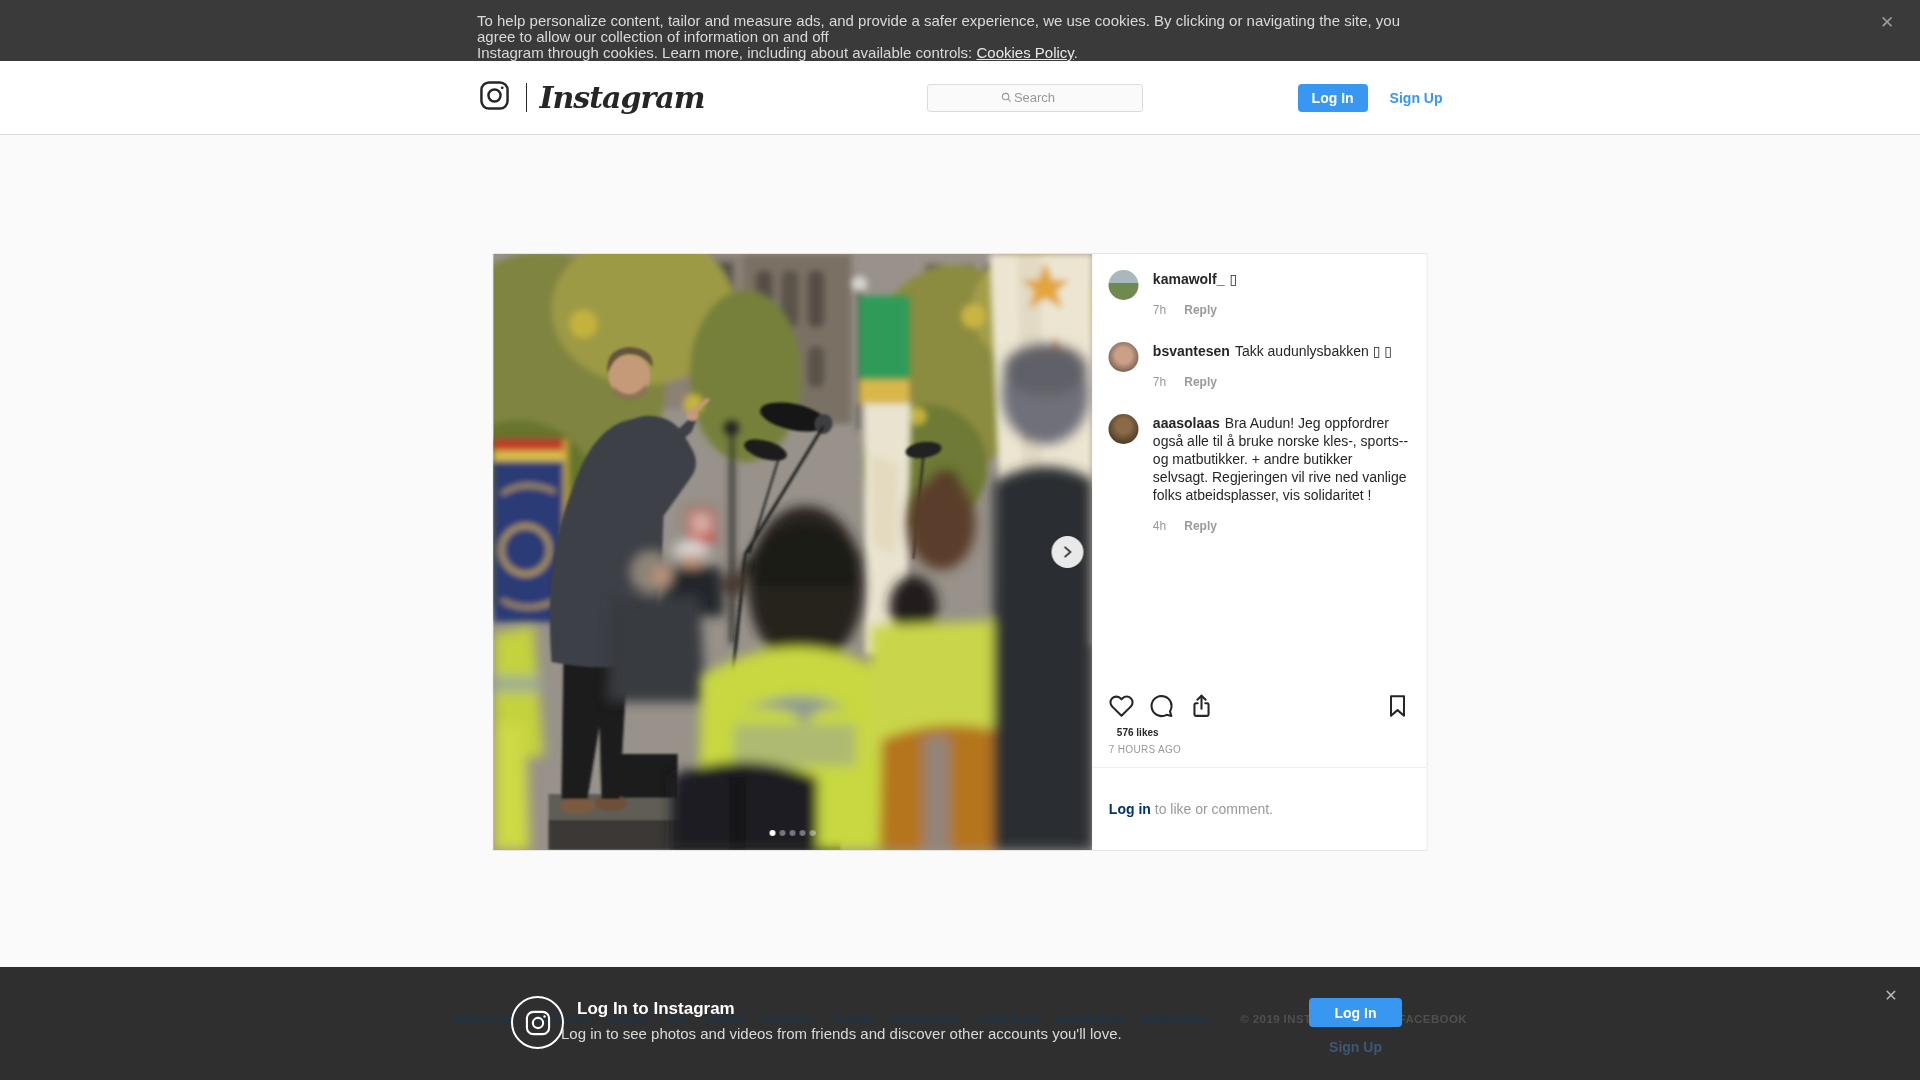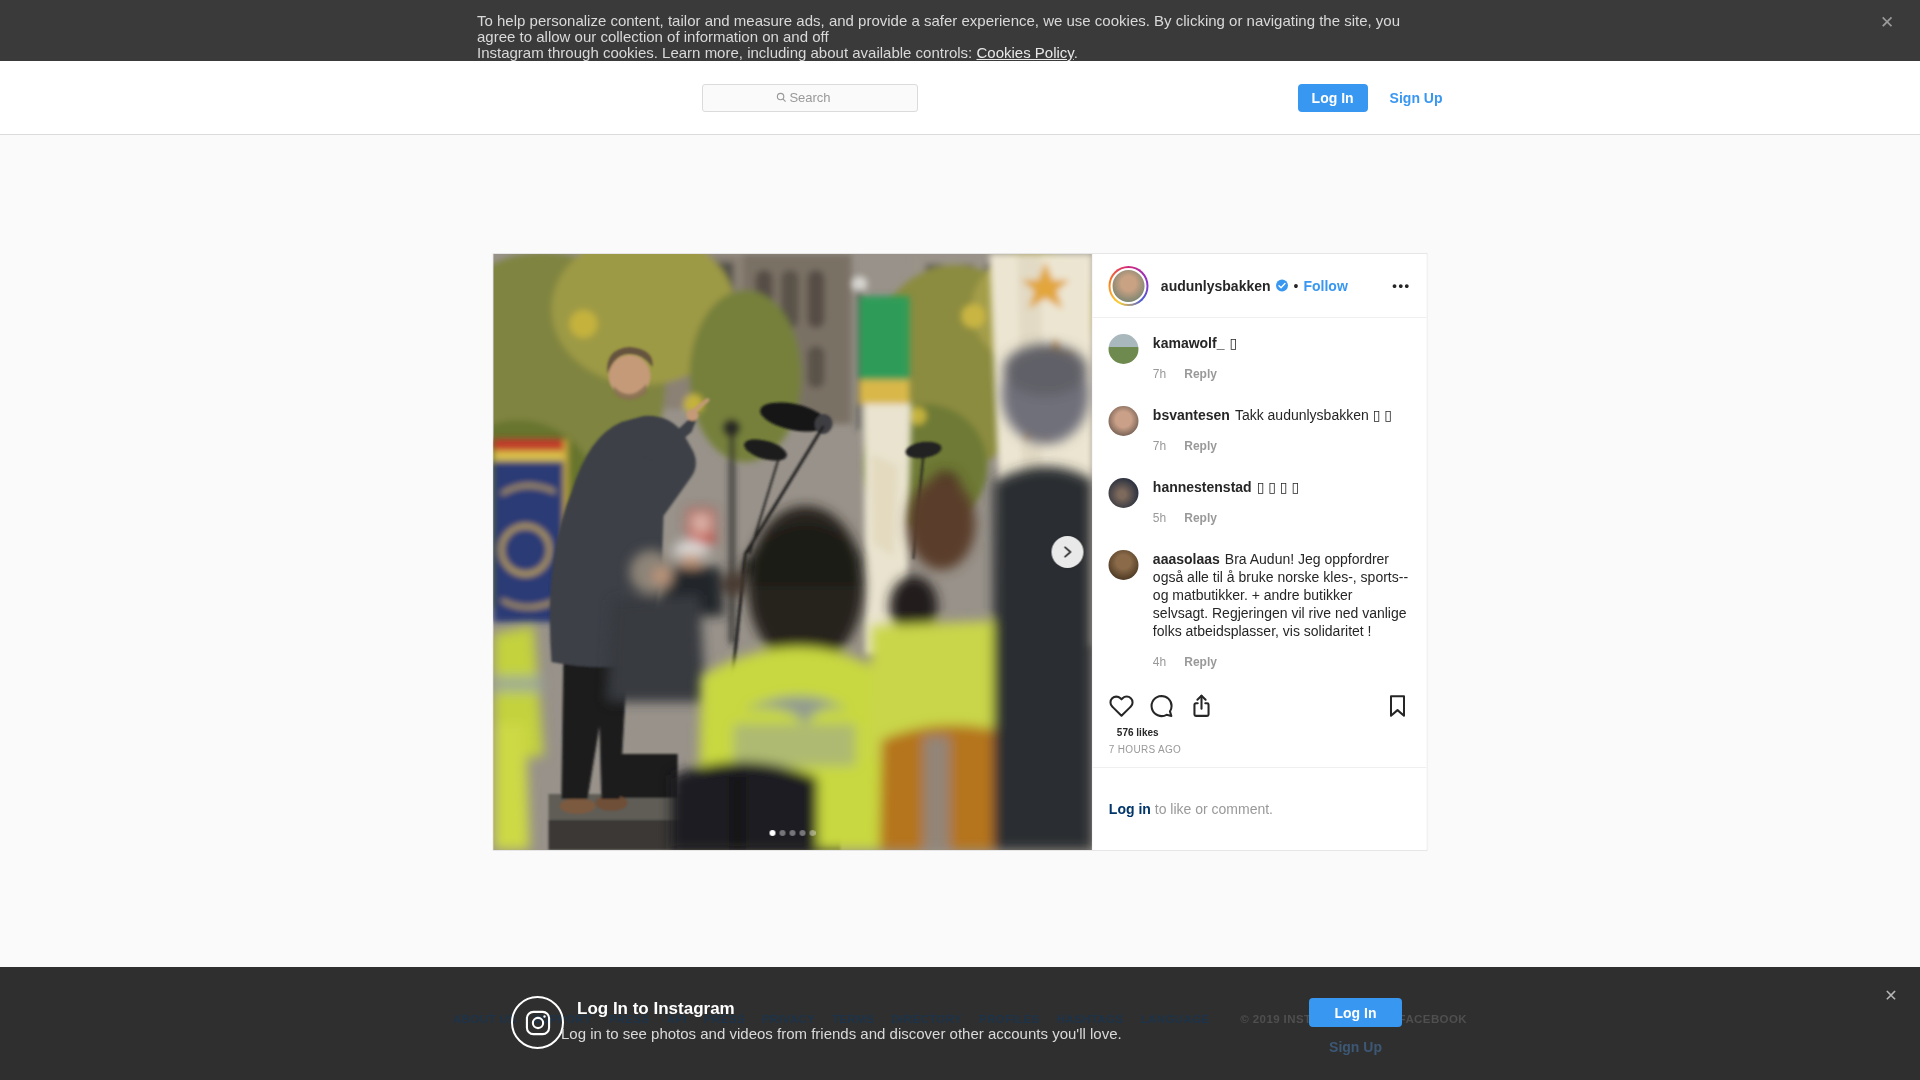--- a/index.html
+++ b/index.html
@@ -12,21 +12,21 @@
   .cookie-text { position:absolute; left:477px; top:13px; width:960px; font-size:15px; line-height:16px; color:#d9d9d9; }
   .cookie-text a { color:#e8e8e8; text-decoration:underline; cursor:pointer; }
   .cookie-close { position:absolute; right:22px; top:12px; width:22px; height:22px; color:#9a9a9a; font-size:17px; line-height:22px; text-align:center; cursor:pointer; }
 
   
   .site-header { position:absolute; top:61px; left:0; width:100%; height:74px; background:#fff; border-bottom:1px solid #dbdbdb; z-index:20; }
   .header-inner { width:965px; height:100%; margin:0 auto; display:flex; align-items:center; }
   .logo-group { display:flex; align-items:center; width:300px; }
   .logo-divider { width:1px; height:29px; background:#262626; margin:0 13px 0 15px; }
   .wordmark { font-family:"DejaVu Serif", serif; font-style:italic; font-weight:600; font-size:30px; color:#262626; letter-spacing:-1px; cursor:pointer; }
-  .search-wrap { flex:1; display:flex; justify-content:center; }
+  .search-wrap { flex:1; display:flex; justify-content:flex-end; }
   .search-box { position:relative; width:216px; height:28px; background:#fafafa; border:1px solid #dbdbdb; border-radius:3px; }
   .search-box svg { position:absolute; left:calc(50% - 34px); top:7px; }
   .search-box input { width:100%; height:100%; border:none; background:transparent; text-align:center; font-size:13px; color:#999; outline:none; font-family:"Liberation Sans", sans-serif; }
   .search-box input::placeholder { color:#999; }
   .auth-group { width:300px; display:flex; justify-content:flex-end; align-items:center; }
   .btn-blue { background:#3897f0; color:#fff; font-weight:700; font-size:14px; border:none; border-radius:4px; padding:6px 14px; cursor:pointer; font-family:"Liberation Sans", sans-serif; }
   .signup-link { color:#3897f0; font-weight:700; font-size:14px; margin-left:22px; cursor:pointer; }
 
   
   .post-card { position:absolute; top:253px; left:50%; transform:translateX(-50%); width:935px; height:598px; background:#fff; border:1px solid #e6e6e6; display:flex; }
@@ -91,20 +91,31 @@
   <div class="cookie-banner">
     <div class="cookie-text">
       <span>To help personalize content, tailor and measure ads, and provide a safer experience, we use cookies. By clicking or navigating the site, you agree to allow our collection of information on and off</span><br>
       <span>Instagram through cookies. Learn more, including about available controls: </span><a>Cookies Policy</a><span>.</span>
     </div>
     <div class="cookie-close">✕</div>
   </div>
 
   <div class="site-header">
     <div class="header-inner">
+      <div class="logo-group">
+        <span>
+          <svg width="33" height="33" viewBox="0 0 24 24" fill="none" stroke="#262626" stroke-width="1.8">
+            <rect x="2.5" y="2.5" width="19" height="19" rx="5.5"></rect>
+            <circle cx="12" cy="12" r="4.4"></circle>
+            <circle cx="17.6" cy="6.4" r="1" fill="#262626" stroke="none"></circle>
+          </svg>
+        </span>
+        <span class="logo-divider"></span>
+        <span class="wordmark">Instagram</span>
+      </div>
       <div class="search-wrap">
         <div class="search-box">
           <svg width="11" height="11" viewBox="0 0 24 24" fill="none" stroke="#999" stroke-width="2.5">
             <circle cx="10" cy="10" r="7"></circle>
               <line x1="15.5" y1="15.5" x2="21" y2="21"></line>
           </svg>
           <input type="text" readonly="" placeholder="Search" style="">
         </div>
       </div>
       <div class="auth-group">
@@ -258,57 +269,37 @@
       <div class="carousel-dots">
         <span class="dot active"></span>
         <span class="dot"></span>
         <span class="dot"></span>
         <span class="dot"></span>
         <span class="dot"></span>
       </div>
     </div>
 
     <div class="panel">
-      <div class="panel-header">
-        <div class="avatar-ring">
-            <div class="inner"></div>
-          </div>
-        <span class="ph-username">audunlysbakken</span>
-        <svg class="verified" viewBox="0 0 24 24">
-          <circle cx="12" cy="12" r="11" fill="#3897f0"></circle>
-          <polyline points="6.5 12.5 10.2 16 17.5 8.5" fill="none" stroke="#fff" stroke-width="2.6" stroke-linecap="round" stroke-linejoin="round"></polyline>
-        </svg>
-        <span class="dot-sep">•</span>
-        <span class="follow-link">Follow</span>
-        <span class="menu-dots">•••</span>
-      </div>
 
       <div class="comments">
         <div class="comment">
           <div class="c-avatar av-1"></div>
           <div>
             <div class="c-body"><span class="c-user">kamawolf_</span><span>▯</span></div>
             <div class="c-meta"><span>7h</span><span class="c-reply">Reply</span></div>
           </div>
         </div>
         <div class="comment">
           <div class="c-avatar av-2"></div>
           <div>
             <div class="c-body"><span class="c-user">bsvantesen</span><span>Takk audunlysbakken ▯ ▯</span></div>
             <div class="c-meta"><span>7h</span><span class="c-reply">Reply</span></div>
           </div>
         </div>
         <div class="comment">
-          <div class="c-avatar av-3"></div>
-          <div>
-            <div class="c-body"><span class="c-user">hannestenstad</span><span>▯ ▯ ▯ ▯</span></div>
-            <div class="c-meta"><span>5h</span><span class="c-reply">Reply</span></div>
-          </div>
-        </div>
-        <div class="comment">
           <div class="c-avatar av-4"></div>
           <div>
             <div class="c-body"><span class="c-user">aaasolaas</span><span>Bra Audun! Jeg oppfordrer også alle til å bruke norske kles-, sports-- og matbutikker. + andre butikker selvsagt. Regjeringen vil rive ned vanlige folks atbeidsplasser, vis solidaritet !</span></div>
             <div class="c-meta"><span>4h</span><span class="c-reply">Reply</span></div>
           </div>
         </div>
       </div>
 
       <div class="actions">
         <svg class="icon" viewBox="0 0 24 24" fill="none" stroke="#262626" stroke-width="1.9" stroke-linecap="round" stroke-linejoin="round">

